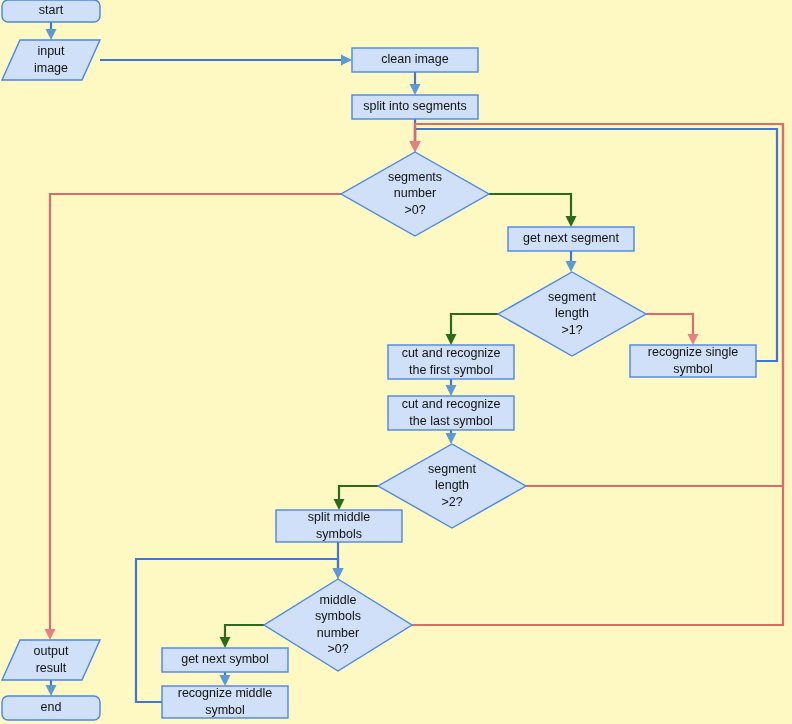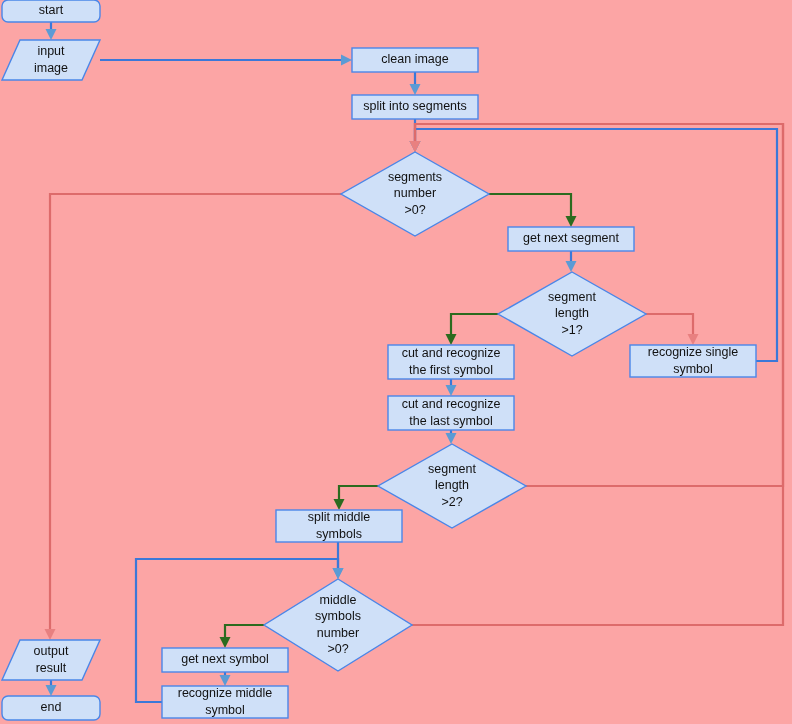--- a/index.html
+++ b/index.html
@@ -4,21 +4,21 @@
 <style>
   html, body {
     margin: 0;
     padding: 0;
     background: #000000;
   }
   #canvas-root {
     position: relative;
     width: 792px;
     height: 724px;
-    background: #fca5a5;
+    background: #fef9c3;
     overflow: hidden;
     font-family: "Liberation Sans", sans-serif;
   }
   #flow-svg {
     position: absolute;
     left: 0;
     top: 0;
   }
   .node-label {
     font-family: "Liberation Sans", sans-serif;

